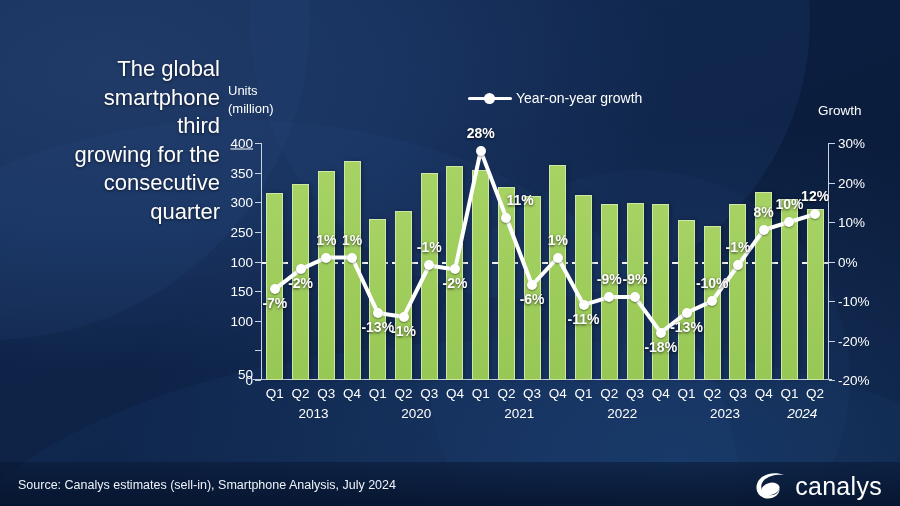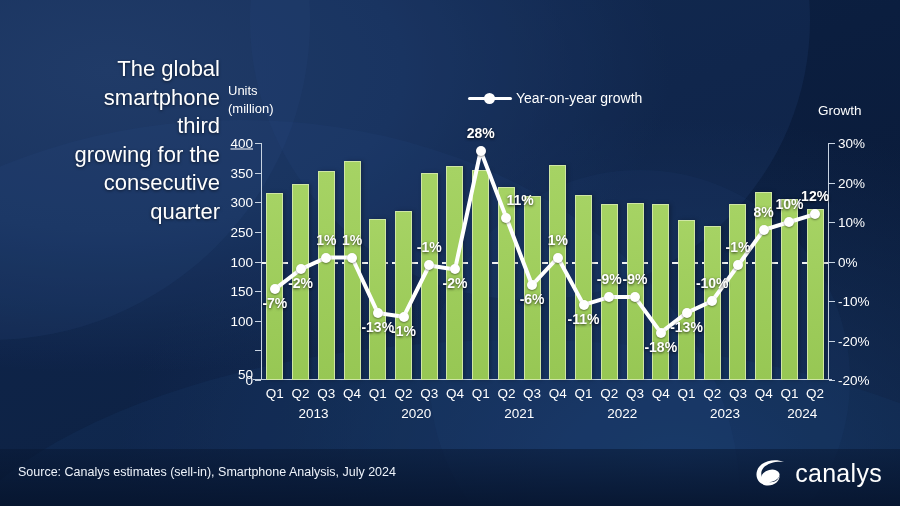--- a/index.html
+++ b/index.html
@@ -80,21 +80,21 @@
             white-space:nowrap; transform:translateX(-50%);
             text-shadow:0 1px 3px rgba(0,0,0,.75); }
   svg.lineovl { position:absolute; left:0; top:0; overflow:visible; }
 
   
   #xlabels { position:absolute; left:262px; top:386px; width:566px; height:48px; }
   .qlab { position:absolute; top:0; transform:translateX(-50%); color:#fff; font-size:13.5px; }
   .ylab { position:absolute; top:20px; transform:translateX(-50%); color:#fff; font-size:13.5px; }
 
   
-  #footer { position:absolute; left:0; right:0; bottom:0; height:57px;
+  #footer { position:absolute; left:0; right:0; bottom:0; height:44px;
             background:linear-gradient(180deg, rgba(8,24,52,.55), rgba(6,20,45,.9)); }
   #source { position:absolute; left:18px; top:16px; color:#eef3fa; font-size:12.5px; }
   #brand { position:absolute; right:18px; top:9px; display:flex; align-items:center; gap:7px; }
   #brand .bname { color:#fff; font-size:25px; letter-spacing:.3px; }
 </style>
 </head>
 <body>
 
 <div id="slide">
   <div class="arc arc1"></div>
@@ -256,21 +256,21 @@
       <div class="qlab" style="left: 450.227px;">Q2</div>
       <div class="qlab" style="left: 475.955px;">Q3</div>
       <div class="qlab" style="left: 501.682px;">Q4</div>
       <div class="qlab" style="left: 527.409px;">Q1</div>
       <div class="qlab" style="left: 553.136px;">Q2</div>
       <div class="ylab" style="left: 51.4545px;">2013</div>
       <div class="ylab" style="left: 154.364px;">2020</div>
       <div class="ylab" style="left: 257.273px;">2021</div>
       <div class="ylab" style="left: 360.182px;">2022</div>
       <div class="ylab" style="left: 463.091px;">2023</div>
-      <div class="ylab" style="left: 540.273px;">2024</div>
+      <div class="ylab" style="left: 540.273px; font-style: italic;">2024</div>
     </div>
 
   <div id="footer">
     <div id="source">Source: Canalys estimates (sell-in), Smartphone Analysis, July 2024</div>
     <div id="brand">
       <svg width="34" height="30" viewBox="0 0 34 30">
         <path d="M30 4 C20 0, 6 3, 3 13 C0.6 21, 6.5 27.5, 14 27.5 C21 27.5, 26 22.5, 25.5 17.5 C24.5 23, 18.5 25.5, 13 23.5 C7 21.3, 5.5 14.5, 9.5 9.8 C13.8 4.8, 23 3, 30 4 Z" fill="#ffffff"></path>
         <ellipse cx="16.5" cy="17.8" rx="9.2" ry="6.0" fill="#ffffff" transform="rotate(-13 16.5 17.8)"></ellipse>
       </svg>
       <span class="bname">canalys</span>

